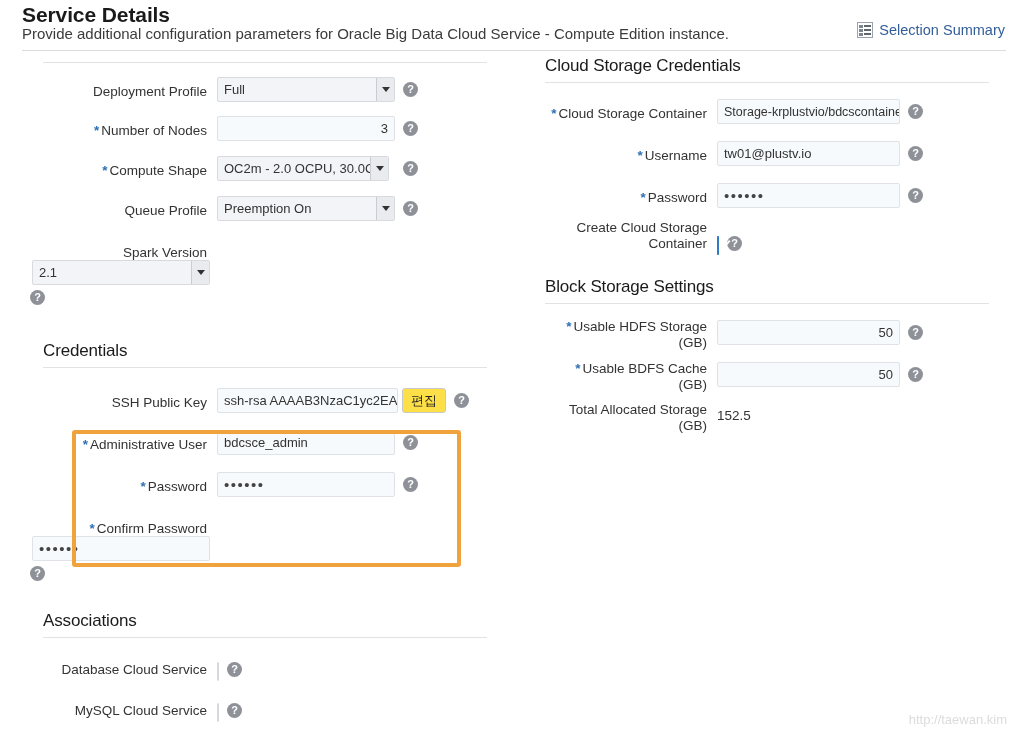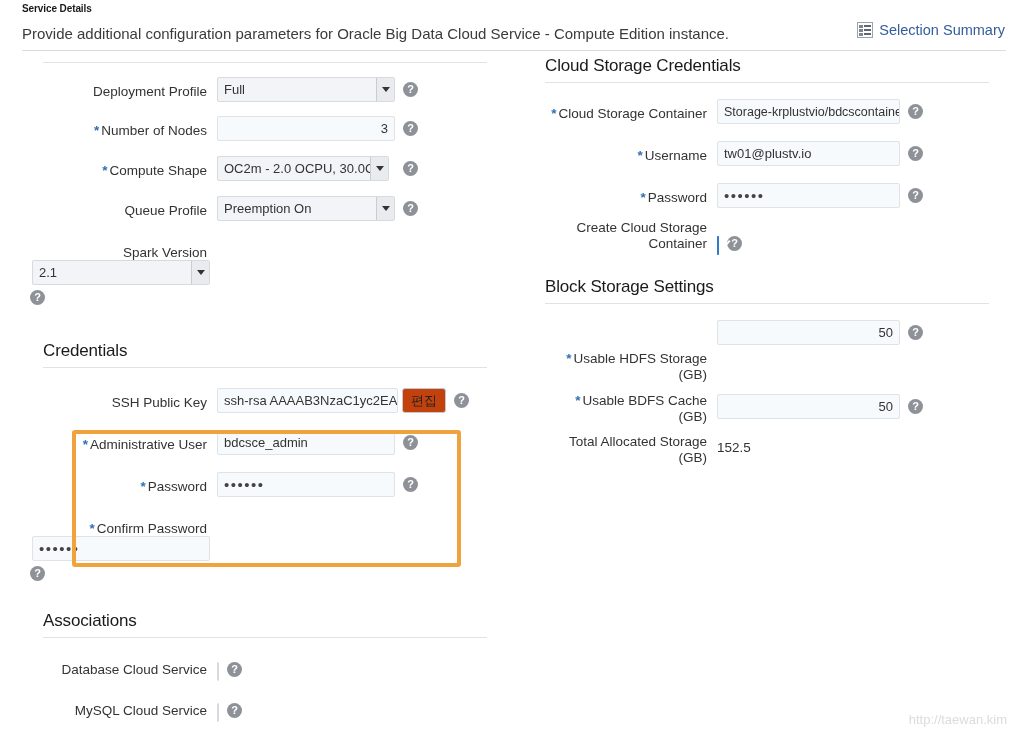--- a/index.html
+++ b/index.html
@@ -10,21 +10,21 @@
     font-family: "Liberation Sans", sans-serif;
     color: #333333;
     overflow: hidden;
   }
   .page { position: relative; width: 1027px; height: 735px; background:#fff; }
 
   
   .hdr { position:absolute; left:0; top:0; width:1027px; height:52px; }
   .hdr-title {
     position:absolute; left:22px; top:3px;
-    font-size:10px; font-weight:bold; color:#1a1a1a;
+    font-size:21px; font-weight:bold; color:#1a1a1a;
     letter-spacing:-0.1px;
   }
   .hdr-sub {
     position:absolute; left:22px; top:25px;
     font-size:15px; color:#3b3b3b; font-weight:normal;text-align:center;
   }
   .hdr-rule {
     position:absolute; left:22px; top:50px; width:984px; height:1px;
     background:#dcdcdc;
   }
@@ -109,21 +109,21 @@
     background:#3c8ede; border-color:#2f7bc6; position:relative;
   }
   .cbx.on::after {
     content:""; position:absolute; left:4px; top:1px;
     width:4px; height:8px; border:solid #fff; border-width:0 2px 2px 0;
     transform:rotate(42deg);
   }
 
   .btn-edit {
     height:25px; min-width:37px; padding:6px 8px;
-    background:#c2410c; border:1px solid #c8c8c8; border-radius:3px;
+    background:#fde047; border:1px solid #c8c8c8; border-radius:3px;
     font-size:13px; color:#222; display:flex; align-items:center;
     justify-content:center; cursor:pointer;
   }
 
   .plain-val { font-size:13.5px; color:#333; padding-top:6px; }
 
   
   .hl-box {
     position:absolute; left:72px; top:430px; width:389px; height:137px;
     border:4px solid #f0a33c; border-radius:3px; pointer-events:none;
@@ -346,21 +346,21 @@
         </div>
         <div class="help nosp" style="margin-top:16px;">?</div>
       </div>
     </div>
 
     <div style="margin-top:22px;">
       <div class="sec-title">Block Storage Settings</div>
       <div class="sec-rule r"></div>
 
       <div class="row" style="margin-top:15px;">
-        <div class="lab" style="width:183px; padding-top:0; line-height:16px;margin-top:32px;">
+        <div class="lab" style="width:183px; padding-top:0; line-height:16px;">
           <span><span class="req">*</span><span>Usable HDFS Storage</span></span>
           <span class="lab2">(GB)</span>
         </div>
         <div class="ctl" style="padding-top:1px;">
           <div class="fld right" style="width:183px;">
             <span>50</span>
           </div>
         </div>
         <div class="help nosp" style="margin-top:6px;">?</div>
       </div>

